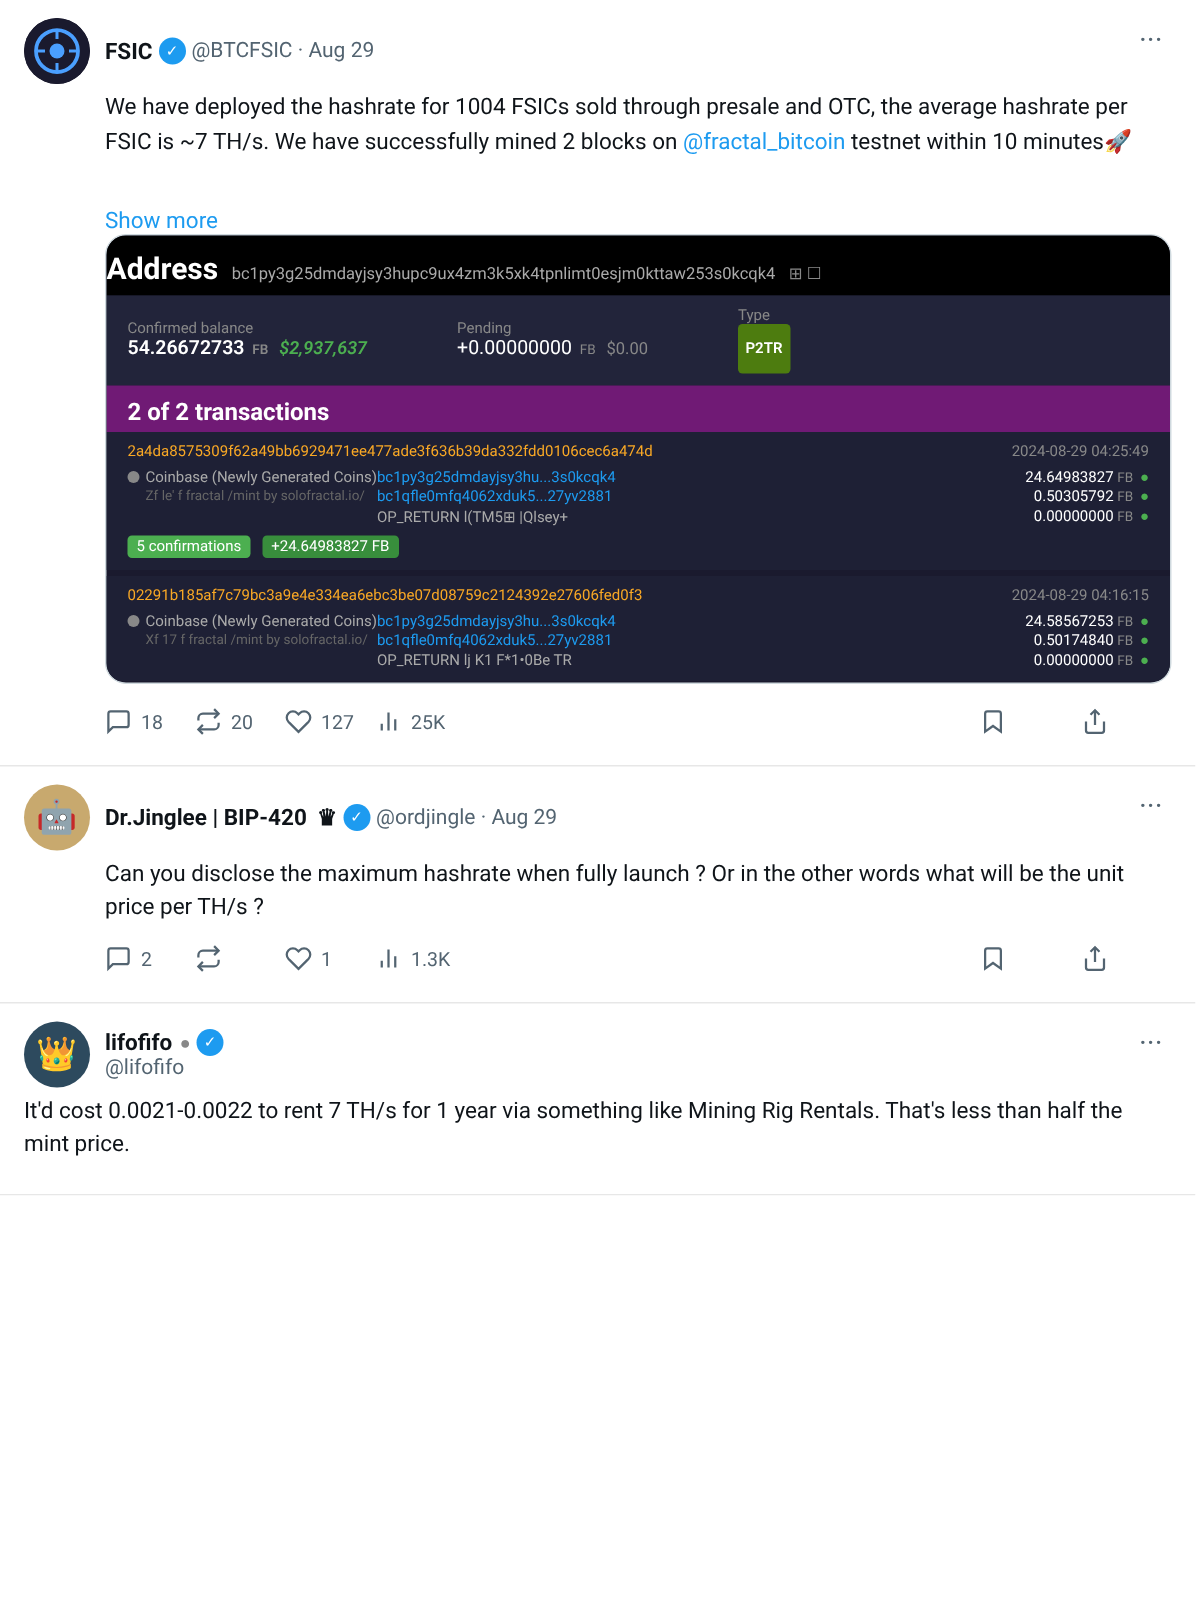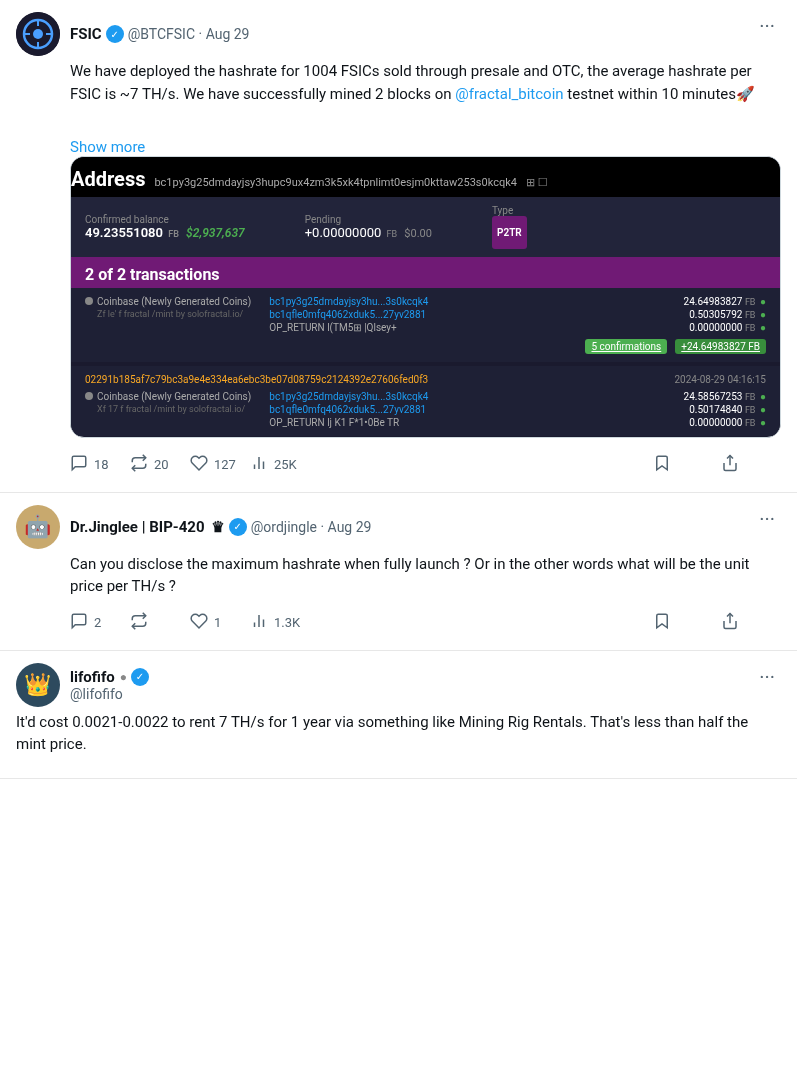--- a/index.html
+++ b/index.html
@@ -182,21 +182,21 @@
       margin-left: 4px;
       font-style: italic;
     }
 
     .bc-balance-plus {
       color: #fff;
       font-size: 13px;
     }
 
     .bc-type-badge {
-      background: #701a75;
+      background: #4d7c0f;
       color: #fff;
       font-size: 10px;
       padding: 11px 5px;
       border-radius: 3px;
       font-weight: 600;
     }
 
     .bc-transactions-header {
       padding: 8px 14px 4px;
       font-size: 16px;
@@ -226,21 +226,21 @@
 
     .bc-tx-date {
       color: #888;
       font-size: 10px;
       white-space: nowrap;
       margin-left: 8px;
     }
 
     .bc-tx-content {
       display: flex;
-      gap: 18px;
+      gap: 0;
     }
 
     .bc-tx-left {
       display: flex;
       flex-direction: column;
       min-width: 160px;
     }
 
     .bc-coinbase-label {
       font-size: 10px;
@@ -287,25 +287,24 @@
     .bc-tx-amount {
       color: #fff;
       font-size: 10px;
       text-align: right;
       white-space: nowrap;
       margin-left: 40px;
     }
 
     .bc-tx-footer {
       display: flex;
-      justify-content: flex-end;
+      justify-content: flex-start;
       align-items: center;
       gap: 8px;
       margin-top: 6px;
-      text-decoration: underline;
     }
 
     .bc-confirm-badge {
       background: #4caf50;
       color: #fff;
       font-size: 10px;
       padding: 2px 6px;
       border-radius: 3px;
     }
 
@@ -413,21 +412,21 @@
     <div class="blockchain-card">
       <div class="bc-header">
         <span class="bc-address-label">Address</span>
         <span class="bc-address-value">bc1py3g25dmdayjsy3hupc9ux4zm3k5xk4tpnlimt0esjm0kttaw253s0kcqk4</span>
         <span class="bc-address-icons">⊞ ☐</span>
       </div>
       <div class="bc-balance-row">
         <div class="bc-balance-item">
           <span class="bc-balance-label">Confirmed balance</span>
           <span class="bc-balance-value">
-            <span>49.23551080</span>
+            <span>54.26672733</span>
             <span style="font-size:9px;color:#888;margin-left:2px;">FB</span>
             <span class="bc-balance-usd">$2,937,637</span>
           </span>
         </div>
         <div class="bc-balance-item" style="margin-left:30px;">
           <span class="bc-balance-label">Pending</span>
           <span class="bc-balance-plus">
             <span>+0.00000000</span>
             <span style="font-size:9px;color:#888;margin-left:2px;">FB</span>
             <span style="color:#888;font-size:11px;margin-left:4px;">$0.00</span>
@@ -435,20 +434,24 @@
         </div>
         <div class="bc-balance-item" style="margin-left:30px;">
           <span class="bc-balance-label">Type</span>
           <span class="bc-type-badge">P2TR</span>
         </div>
       </div>
 
       <div class="bc-transactions-header">2 of 2 transactions</div>
 
       <div class="bc-tx-block">
+        <div class="bc-tx-id-row">
+          <span class="bc-tx-id">2a4da8575309f62a49bb6929471ee477ade3f636b39da332fdd0106cec6a474d</span>
+          <span class="bc-tx-date">2024-08-29 04:25:49</span>
+        </div>
         <div class="bc-tx-content">
           <div class="bc-tx-left">
             <div class="bc-coinbase-label">
               <span class="bc-coinbase-dot"></span>
               <span>Coinbase (Newly Generated Coins)</span>
             </div>
             <div class="bc-coinbase-sub">Zf le' f fractal /mint by solofractal.io/</div>
           </div>
           <div class="bc-tx-right">
             <div class="bc-tx-output-row">

